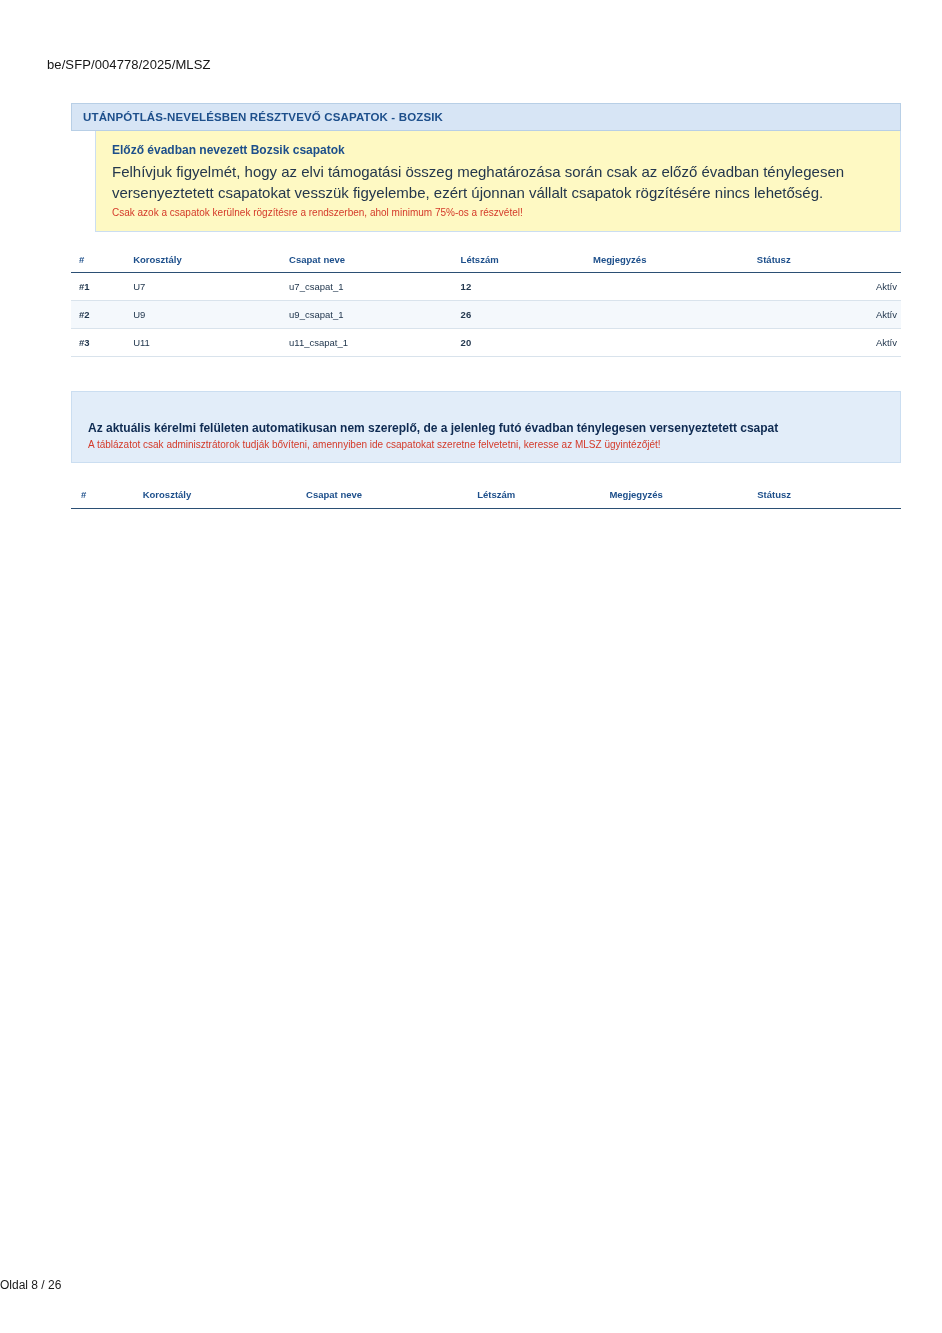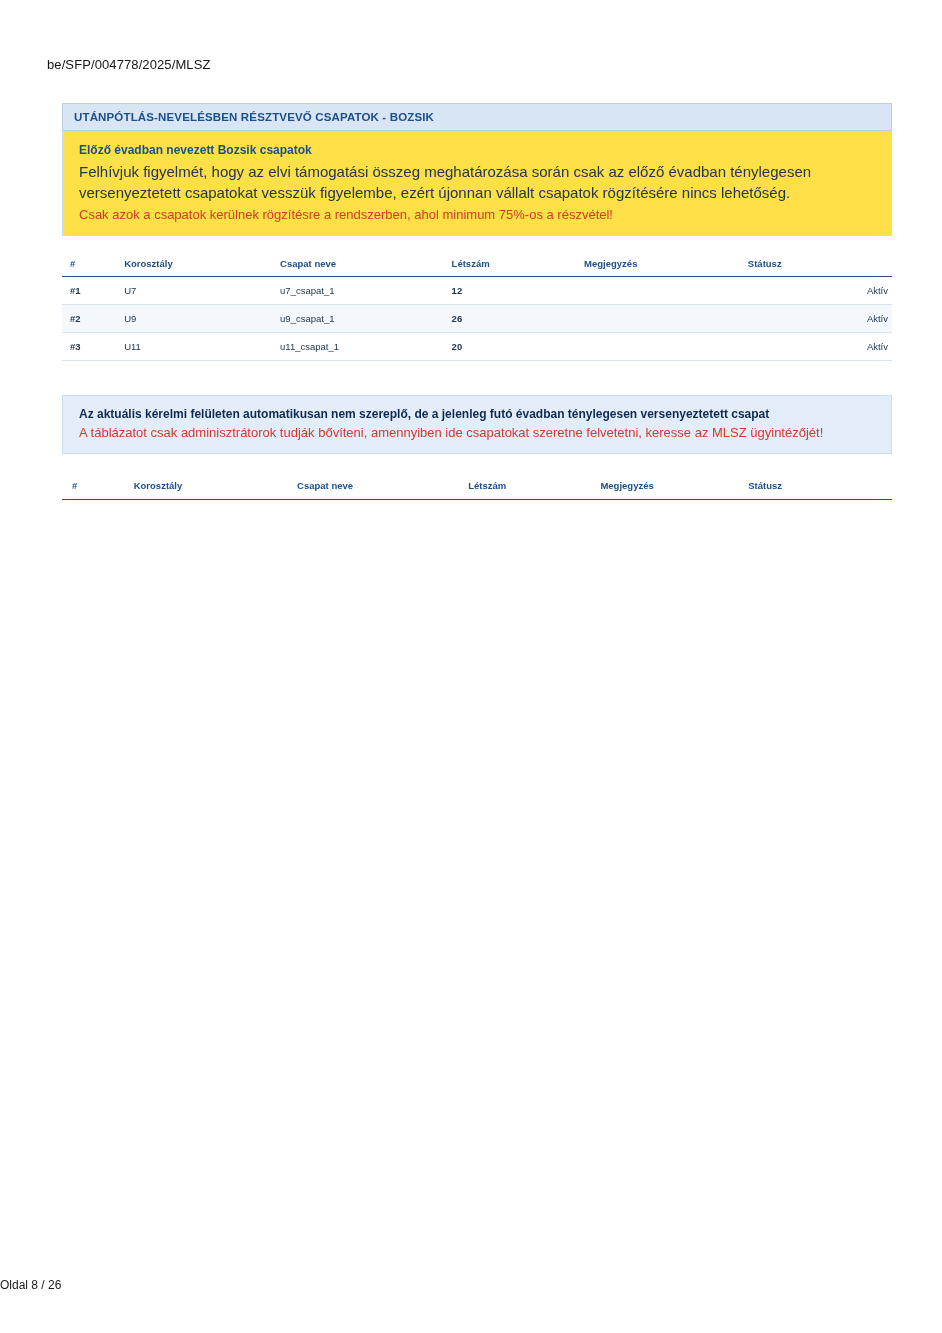--- a/index.html
+++ b/index.html
@@ -24,52 +24,53 @@
   .doc-ref {
     position: absolute;
     left: 47px;
     top: 57px;
     font-size: 13px;
     color: #161616;
     letter-spacing: 0.1px;
   }
   .content {
     position: absolute;
-    left: 62px;
+    left: 71px;
     top: 103px;
     width: 830px;
   }
   .section-header {
     background: #d7e5f5;
     border: 1px solid #b8cfe6;
     padding: 7px 10px 7px 11px;
     font-size: 11.5px;
     font-weight: bold;
     color: #1d4f8b;
     letter-spacing: 0.15px;
   }
   .notice {
-    background: #fde047;
+    background: #fef9c3;
     border: 1px solid #cbdef1;
     border-top: none;
     padding: 12px 16px 11px 16px;
+    margin-left: 24px;
   }
   .notice-title {
     font-size: 12px;
     font-weight: bold;
     color: #1d4f8b;
     margin-bottom: 4px;
   }
   .notice-body {
     font-size: 15px;
     color: #24374d;
     line-height: 1.42;
   }
   .notice-warn {
-    font-size: 13px;
+    font-size: 10px;
     color: #d43a2a;
     line-height: 1.42;
     margin-top: 2px;
   }
   table.data {
     width: 100%;
     border-collapse: collapse;
     margin-top: 16px;
     table-layout: fixed;
   }
@@ -96,21 +97,21 @@
   .col-team  { width: 21%; }
   .col-count { width: 16%; font-weight: bold; }
   .col-note  { width: 20%; }
   .col-stat  { width: 18%; text-align: right; }
 
   .block-gap { height: 34px; }
 
   .notice2 {
     background: #e2edf9;
     border: 1px solid #cbdef1;
-    padding: 11px 16px 10px 16px;
+    padding: 29px 16px 10px 16px;
   }
   .notice2-title {
     font-size: 12px;
     font-weight: bold;
     color: #0f2b52;
     margin-bottom: 3px;
   }
   .empty-table {
     width: 100%;
     border-collapse: collapse;

